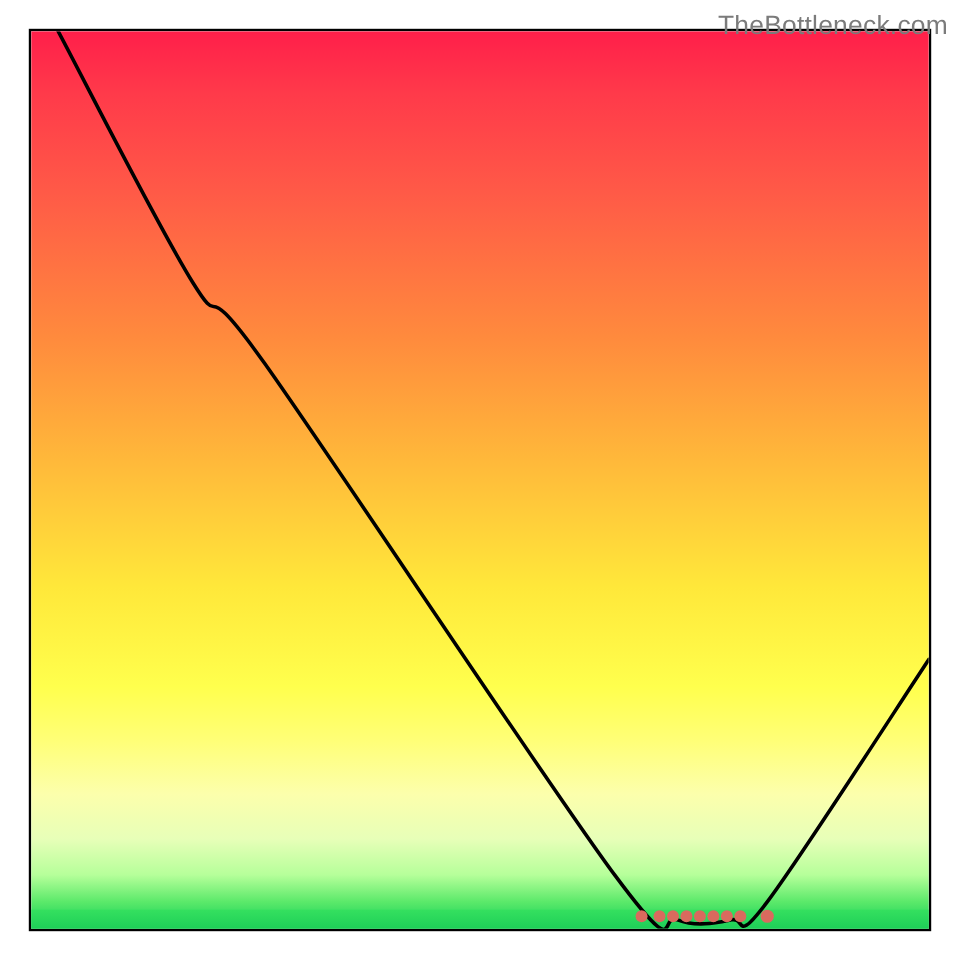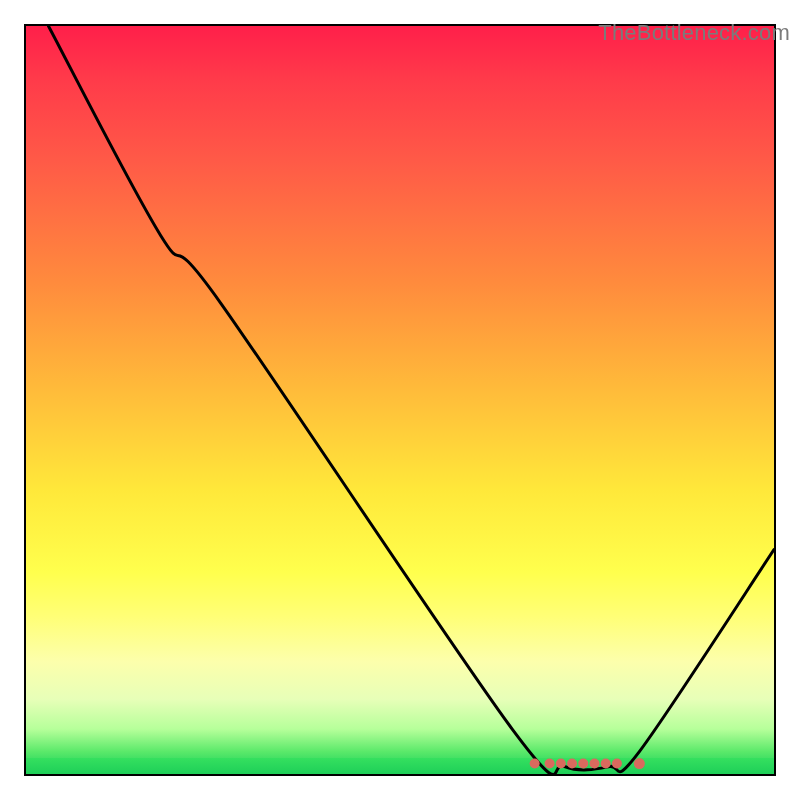--- a/index.html
+++ b/index.html
@@ -11,21 +11,21 @@
     font-family: Arial, Helvetica, sans-serif;
     overflow: hidden;
   }
   .page {
     width: 800px;
     height: 800px;
     position: relative;
   }
   .watermark {
     position: absolute;
-    top: 20px;
+    top: 8px;
     right: 10px;
     color: #7b7b7b;
     font-size: 22px;
     font-weight: 400;
     letter-spacing: 0.2px;
     z-index: 50;
   }
   .plot {
     position: absolute;
     top: 24px;

